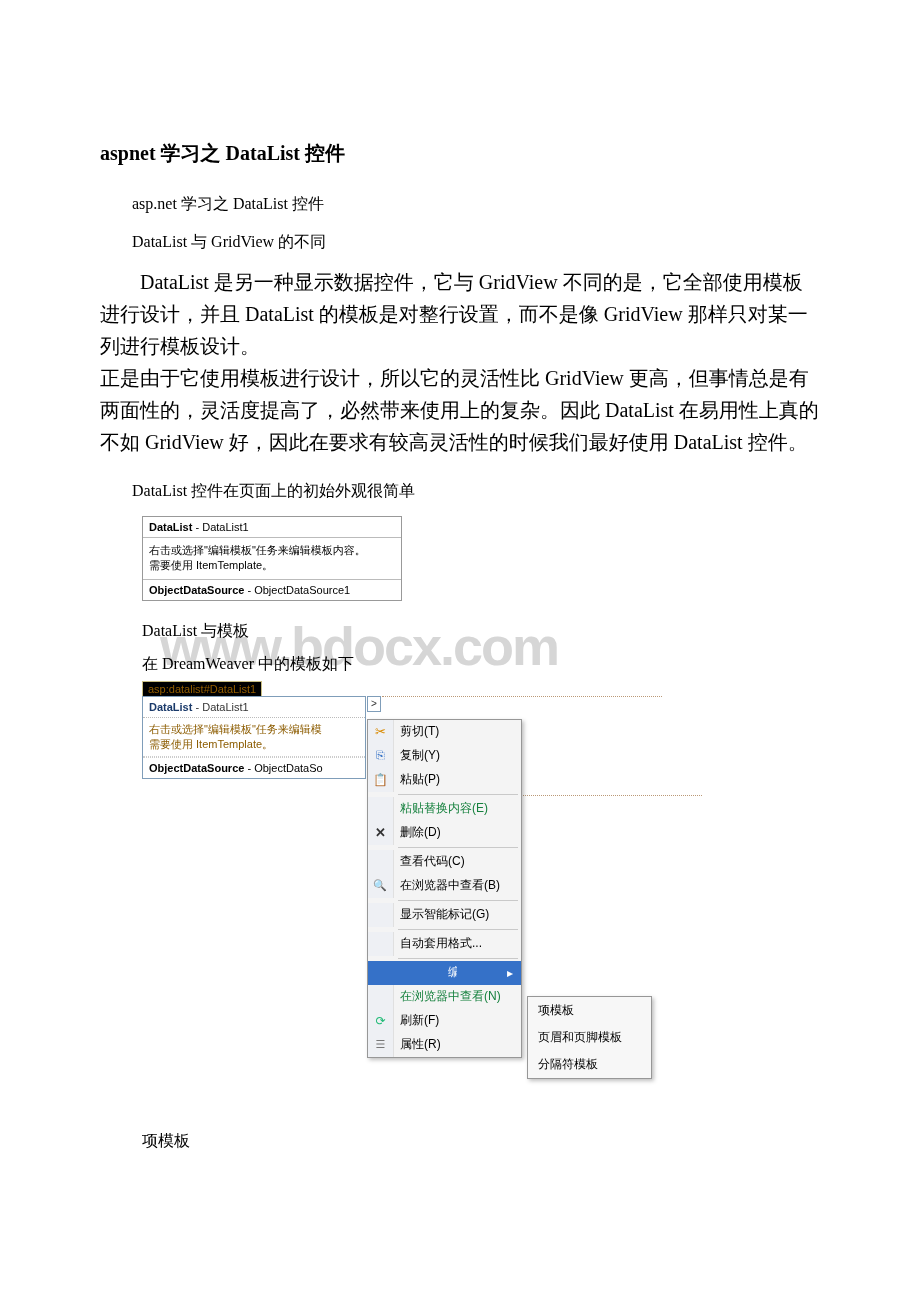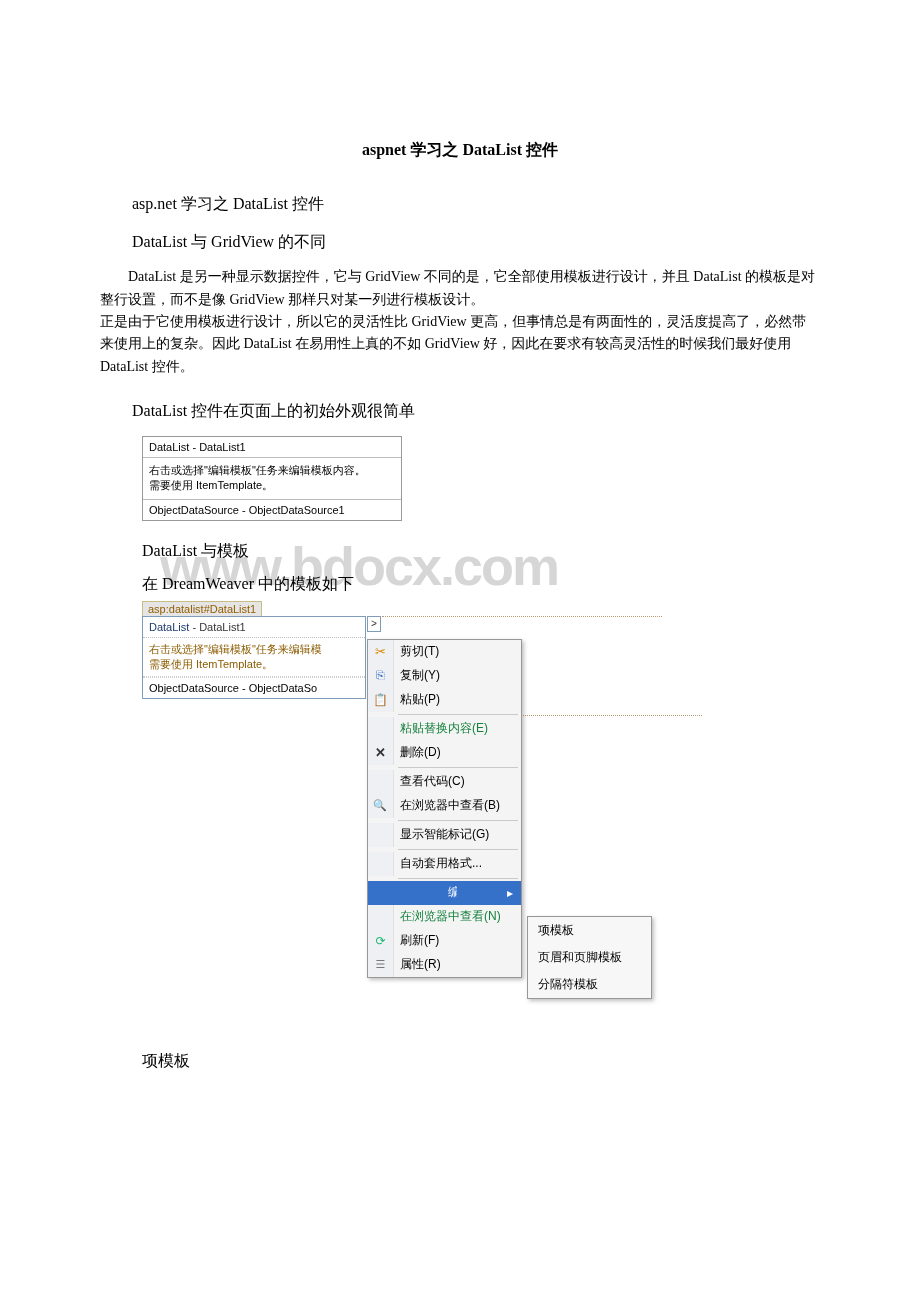--- a/index.html
+++ b/index.html
@@ -7,34 +7,33 @@
       width: 920px;
       font-family: "SimSun", "宋体", serif;
       background: #fff;
       color: #000;
       padding: 0;
     }
     .page {
       padding: 140px 100px 50px 100px;
     }
     .title {
-      text-align: center;
-      font-size: 16px;
+      font-size: 20px;
       font-weight: bold;
       font-family: "SimSun", "宋体", serif;
-      margin-bottom: 30px;
+      margin-bottom: 24px;
     }
     .para {
       font-size: 16px;
       line-height: 1.6;
       margin-bottom: 12px;
       text-indent: 2em;
     }
     .para-block {
-      font-size: 14px;
+      font-size: 20px;
       line-height: 1.6;
       margin-bottom: 20px;
     }
     
     .panel1 {
       margin: 10px 0 20px 42px;
       width: 260px;
       border: 1px solid #999;
       font-family: Tahoma, Arial, sans-serif;
       font-size: 11px;
@@ -44,21 +43,21 @@
       padding: 4px 6px;
     }
     .panel1-row.border-b {
       border-bottom: 1px solid #bbb;
     }
     .panel1-row.help {
       font-size: 11px;
       line-height: 1.4;
       padding: 5px 6px;
     }
-    .bold { font-weight: normal; text-align: center; }
+    .bold { font-weight: bold; text-align: center; }
     .watermark {
       position: absolute;
       font-size: 54px;
       font-weight: bold;
       color: #d6d6d6;
       font-family: Arial, sans-serif;
       left: 180px;
       top: 630px;
       z-index: 0;
       letter-spacing: -2px;
@@ -72,21 +71,21 @@
       width: 550px;
       height: 420px;
       font-family: Tahoma, Arial, sans-serif;
     }
     .tag-tab {
       position: absolute;
       top: 0;
       left: 0;
       font-size: 11px;
       color: #935d00;
-      background: #e5e5e5;
+      background: #000000;
       border: 1px solid #c8bd82;
       padding: 1px 5px;
       border-bottom: none;
     }
     .panel2 {
       position: absolute;
       top: 15px;
       left: 0;
       width: 224px;
       border: 1px solid #7f9db9;

